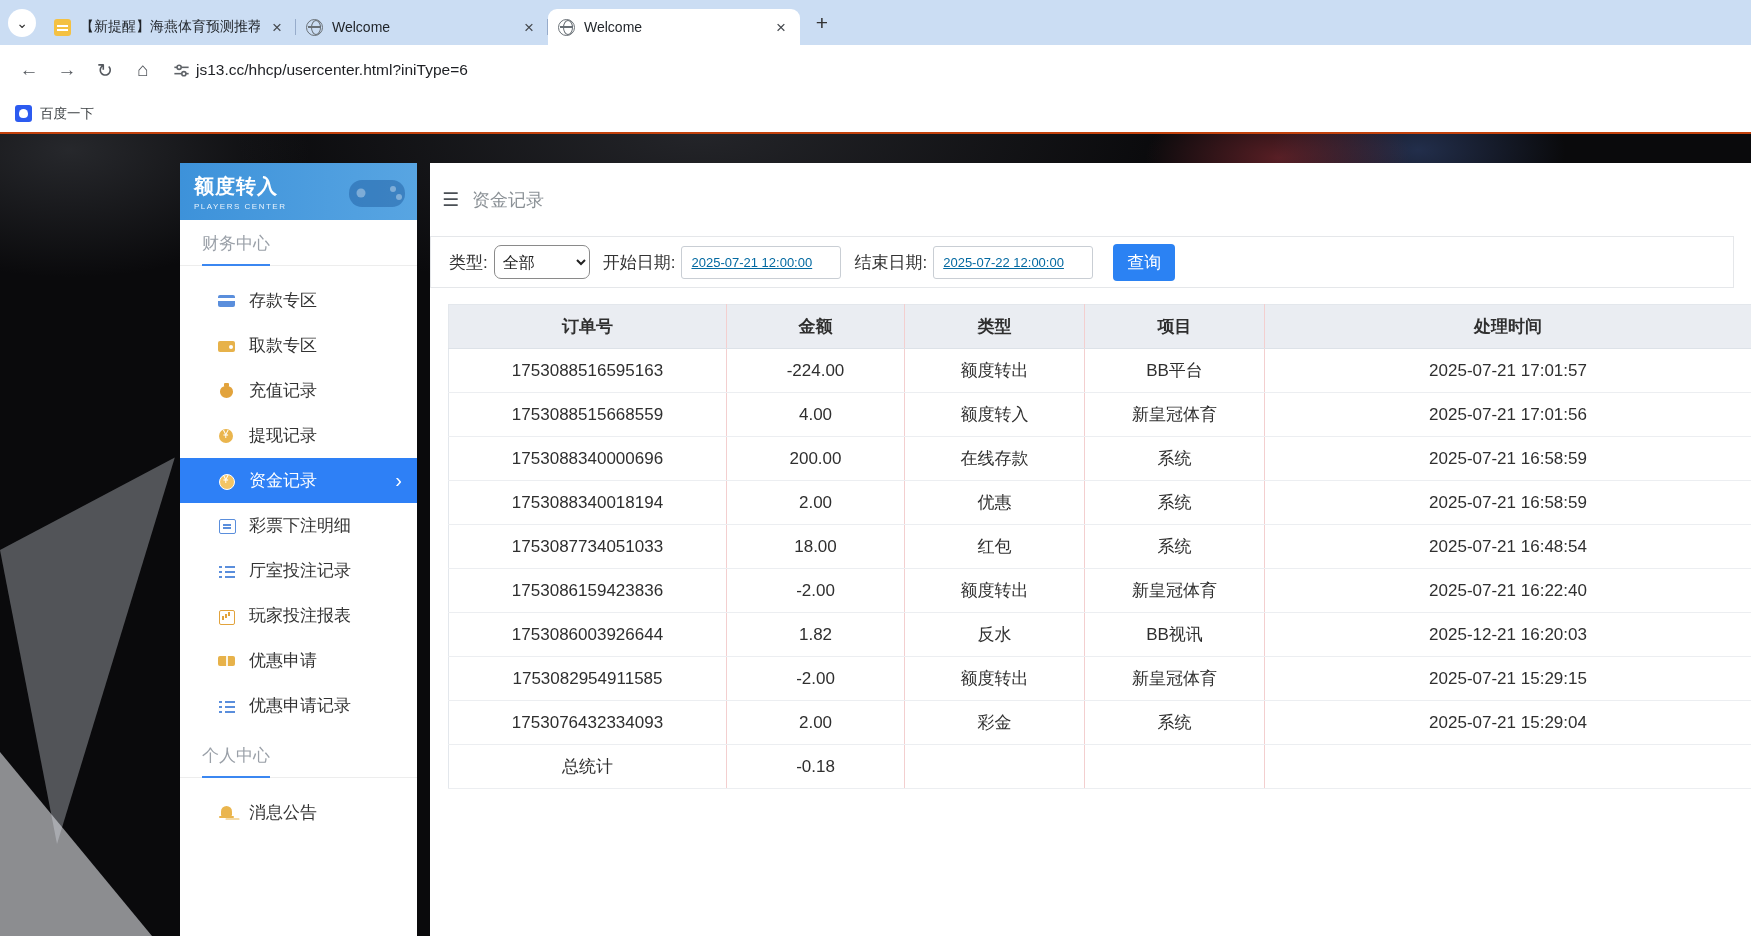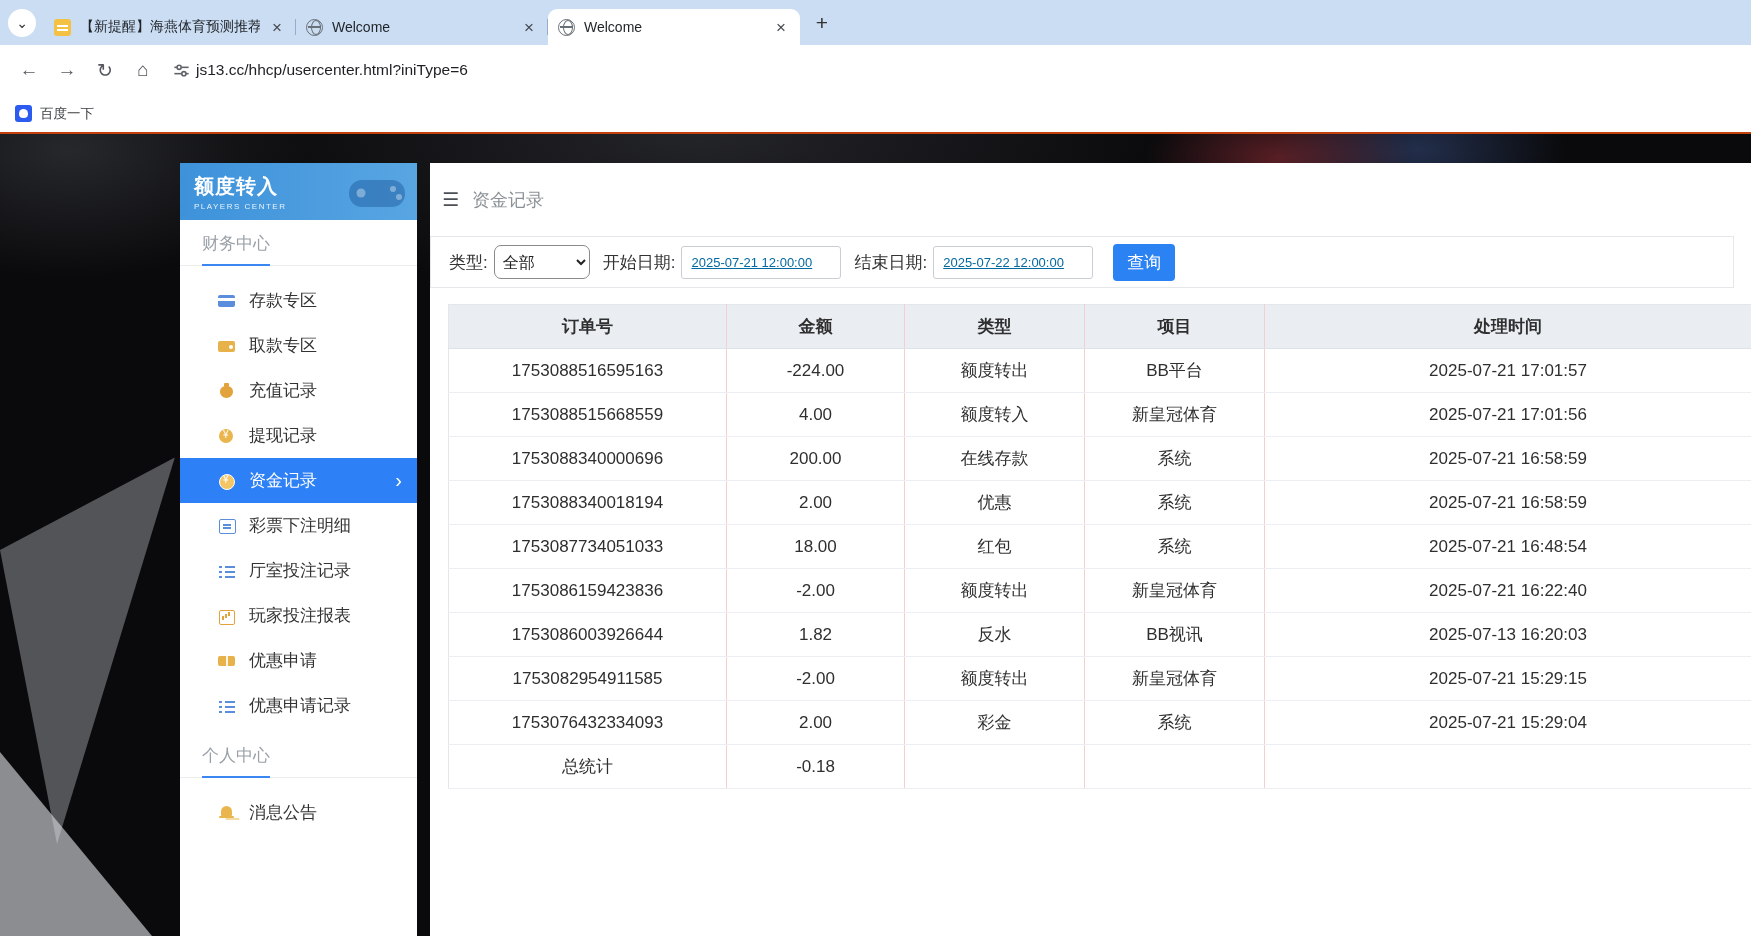--- a/index.html
+++ b/index.html
@@ -304,21 +304,21 @@
               <td>-2.00</td>
               <td>额度转出</td>
               <td>新皇冠体育</td>
               <td>2025-07-21 16:22:40</td>
             </tr>
             <tr>
               <td>1753086003926644</td>
               <td>1.82</td>
               <td>反水</td>
               <td>BB视讯</td>
-              <td>2025-07-13 16:20:03</td>
+              <td>2025-12-21 16:20:03</td>
             </tr>
             <tr>
               <td>1753082954911585</td>
               <td>-2.00</td>
               <td>额度转出</td>
               <td>新皇冠体育</td>
               <td>2025-07-21 15:29:15</td>
             </tr>
             <tr>
               <td>1753076432334093</td>

